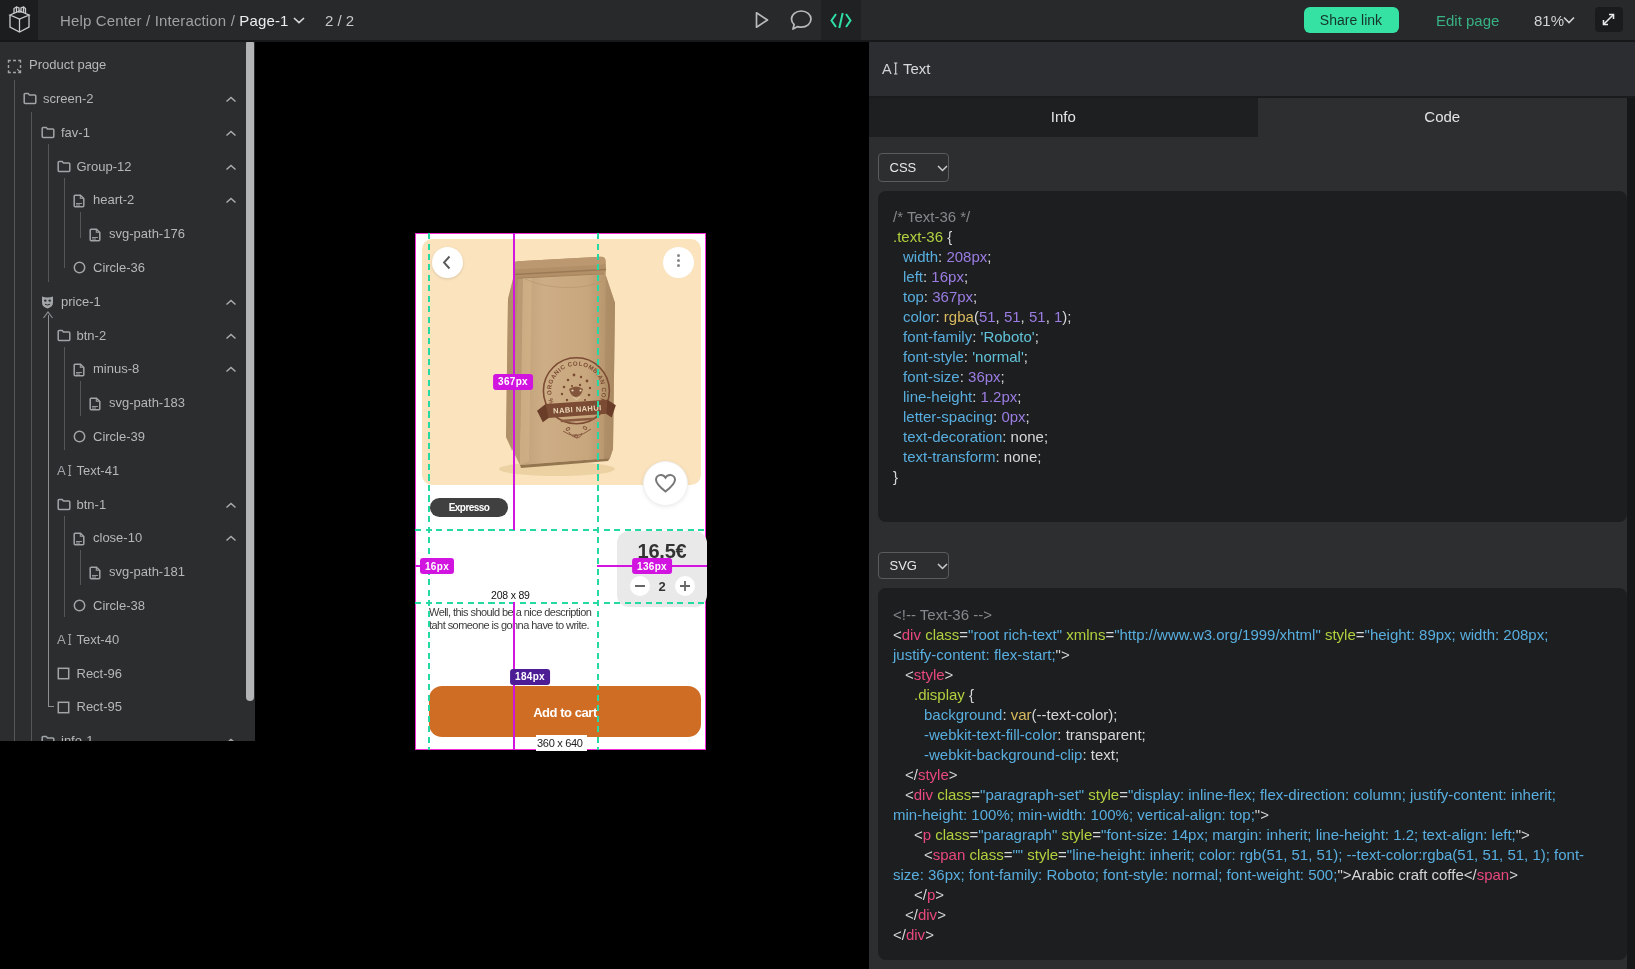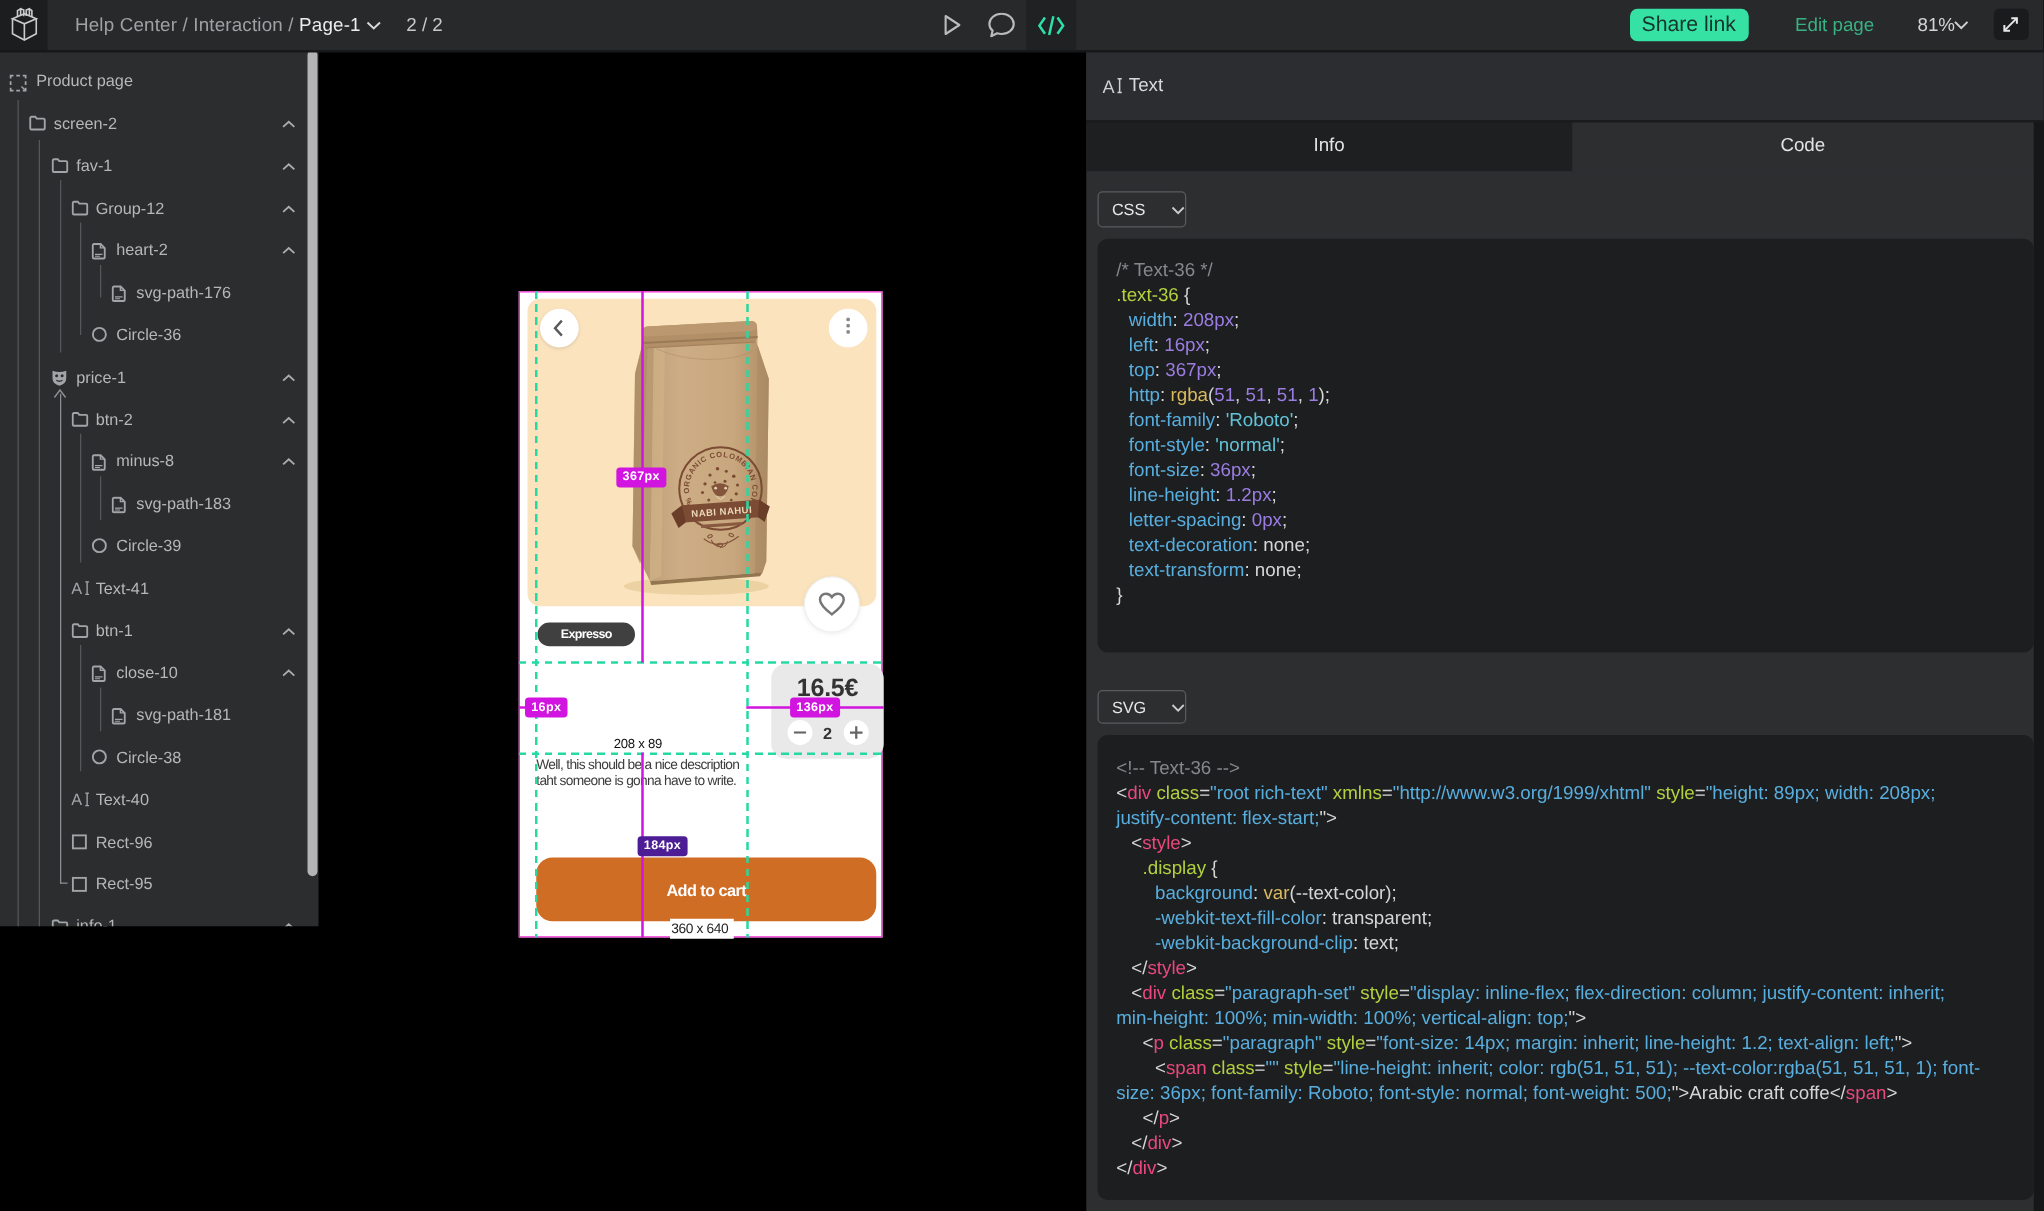--- a/index.html
+++ b/index.html
@@ -318,21 +318,21 @@
   <div style="position:absolute;left:8.5px;top:111.5px;width:71px;height:29px;border:1px solid #595b5d;border-radius:4px;box-sizing:border-box;color:#e8e8e8;font-size:13px;line-height:27px"><span style="margin-left:11px">CSS</span></div>
   <svg style="position:absolute;left:68px;top:124px" width="11" height="7">
       <path d="M1 1 L5.5 5.5 L10 1" stroke="#cbcccd" stroke-width="1.5" fill="none"></path>
     </svg>
   <div style="position:absolute;left:8.5px;top:150px;width:749px;height:331px;border-radius:8px;background:#1d1e20;color:#d6d6d6;font-size:15px;line-height:20px;padding:16px 0 0 15.5px;box-sizing:border-box;white-space:nowrap;overflow:hidden">
       <div style="padding-left:0px"><i style="color:#85888b;font-style:normal">/* Text-36 */</i></div>
 <div style="padding-left:0px"><i style="color:#b2d13f;font-style:normal">.text-36</i> {</div>
 <div style="padding-left:10px"><i style="color:#58aede;font-style:normal">width</i>: <i style="color:#9b7de2;font-style:normal">208px</i>;</div>
 <div style="padding-left:10px"><i style="color:#58aede;font-style:normal">left</i>: <i style="color:#9b7de2;font-style:normal">16px</i>;</div>
 <div style="padding-left:10px"><i style="color:#58aede;font-style:normal">top</i>: <i style="color:#9b7de2;font-style:normal">367px</i>;</div>
-<div style="padding-left:10px"><i style="color:#58aede;font-style:normal">http</i>: <i style="color:#d9ba5e;font-style:normal">rgba</i>(<i style="color:#9b7de2;font-style:normal">51</i>, <i style="color:#9b7de2;font-style:normal">51</i>, <i style="color:#9b7de2;font-style:normal">51</i>, <i style="color:#9b7de2;font-style:normal">1</i>);</div>
+<div style="padding-left:10px"><i style="color:#58aede;font-style:normal">color</i>: <i style="color:#d9ba5e;font-style:normal">rgba</i>(<i style="color:#9b7de2;font-style:normal">51</i>, <i style="color:#9b7de2;font-style:normal">51</i>, <i style="color:#9b7de2;font-style:normal">51</i>, <i style="color:#9b7de2;font-style:normal">1</i>);</div>
 <div style="padding-left:10px"><i style="color:#58aede;font-style:normal">font-family</i>: <i style="color:#62c3d8;font-style:normal">'Roboto'</i>;</div>
 <div style="padding-left:10px"><i style="color:#58aede;font-style:normal">font-style</i>: <i style="color:#62c3d8;font-style:normal">'normal'</i>;</div>
 <div style="padding-left:10px"><i style="color:#58aede;font-style:normal">font-size</i>: <i style="color:#9b7de2;font-style:normal">36px</i>;</div>
 <div style="padding-left:10px"><i style="color:#58aede;font-style:normal">line-height</i>: <i style="color:#9b7de2;font-style:normal">1.2px</i>;</div>
 <div style="padding-left:10px"><i style="color:#58aede;font-style:normal">letter-spacing</i>: <i style="color:#9b7de2;font-style:normal">0px</i>;</div>
 <div style="padding-left:10px"><i style="color:#58aede;font-style:normal">text-decoration</i>: none;</div>
 <div style="padding-left:10px"><i style="color:#58aede;font-style:normal">text-transform</i>: none;</div>
 <div style="padding-left:0px">}</div>
     </div>
   <div style="position:absolute;left:8.5px;top:511px;width:71px;height:27px;border:1px solid #595b5d;border-radius:4px;box-sizing:border-box;color:#e8e8e8;font-size:13px;line-height:25px"><span style="margin-left:11px">SVG</span></div>
@@ -382,21 +382,21 @@
       <path d="M11.3 1 C16.7 1 21 4.6 21 9.1 C21 13.6 16.7 17.2 11.3 17.2 C10 17.2 8.8 17 7.7 16.6 L3 19 L4.1 14.5 C2.2 13 1.5 11.2 1.5 9.1 C1.5 4.6 5.9 1 11.3 1 Z" stroke="#b9babb" stroke-width="1.7" fill="none" stroke-linejoin="round"></path>
     </svg>
   <div style="position:absolute;left:821px;top:0;width:40px;height:40px;background:#1f2123"></div>
   <svg style="position:absolute;left:830px;top:12px" width="22" height="17">
       <g stroke="#2ee0a7" stroke-width="2" fill="none">
         <path d="M6 2 L1.5 8.5 L6 15"></path>
         <path d="M16 2 L20.5 8.5 L16 15"></path>
         <path d="M12.7 1 L9.3 16"></path>
       </g>
     </svg>
-  <div style="position:absolute;left:1303.5px;top:6.5px;width:95px;height:26px;border-radius:6px;background:#35e2a4;color:#16342a;font-size:17px;font-weight:500;text-align:center;line-height:26px">Share link</div>
+  <div style="position:absolute;left:1303.5px;top:6.5px;width:95px;height:26px;border-radius:6px;background:#35e2a4;color:#16342a;font-size:14px;font-weight:500;text-align:center;line-height:26px">Share link</div>
   <div style="position:absolute;left:1436px;top:12px;font-size:15px;color:#38b183">Edit page</div>
   <div style="position:absolute;left:1534px;top:12px;font-size:15px;color:#d2d3d4">81%</div>
   <svg style="position:absolute;left:1563px;top:16px" width="12" height="8">
       <path d="M1 1.5 L6 6.5 L11 1.5" stroke="#d2d3d4" stroke-width="1.6" fill="none"></path>
     </svg>
   <div style="position:absolute;left:1594.5px;top:7px;width:28px;height:25px;border-radius:4px;background:#191b1d"></div>
   <svg style="position:absolute;left:1601px;top:12px" width="15" height="15">
       <g stroke="#e8e8e8" stroke-width="1.6" fill="none">
         <path d="M2.5 12.5 L12.5 2.5"></path>
         <path d="M8 2.5 H12.5 V7"></path>

